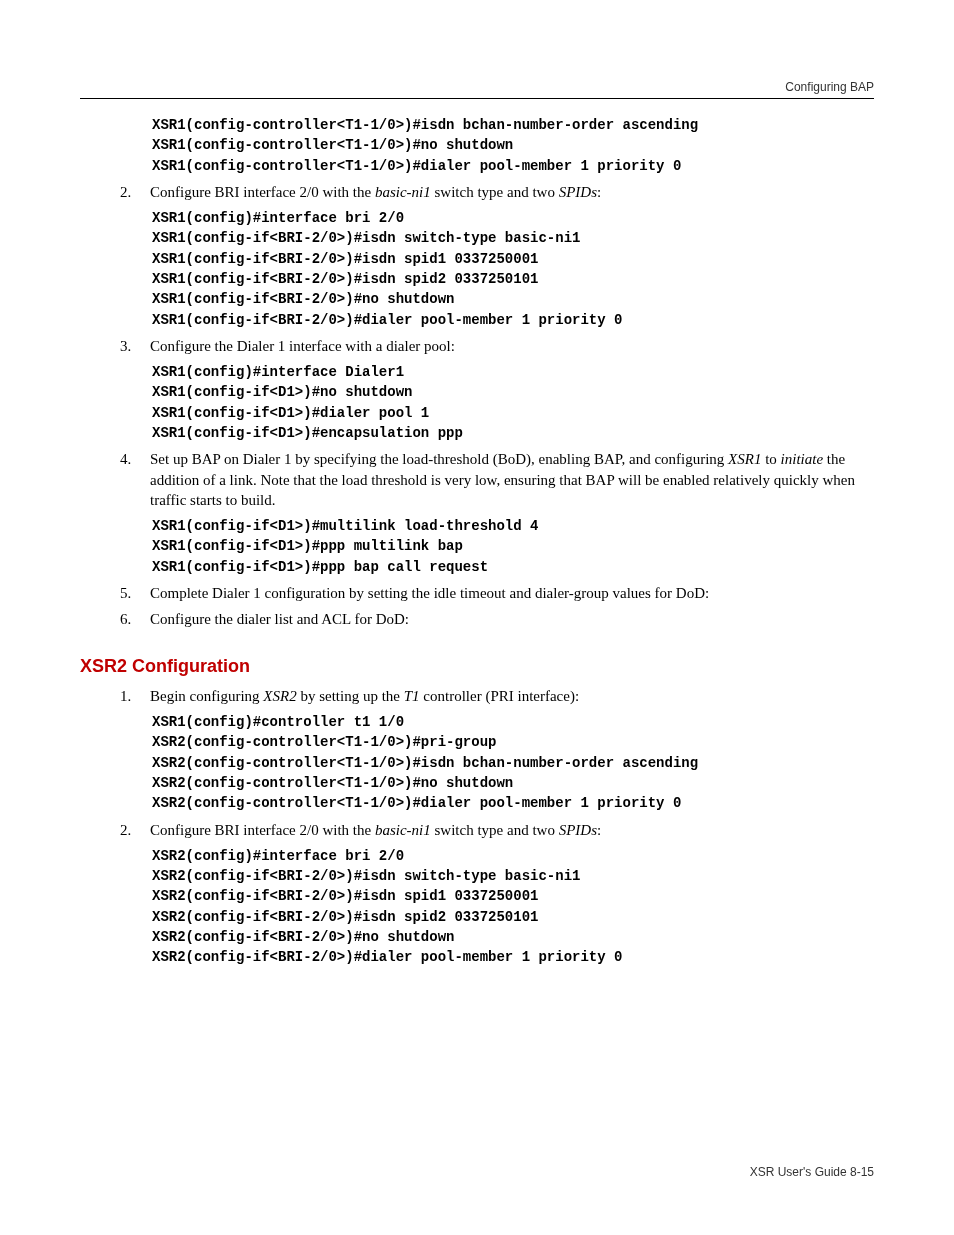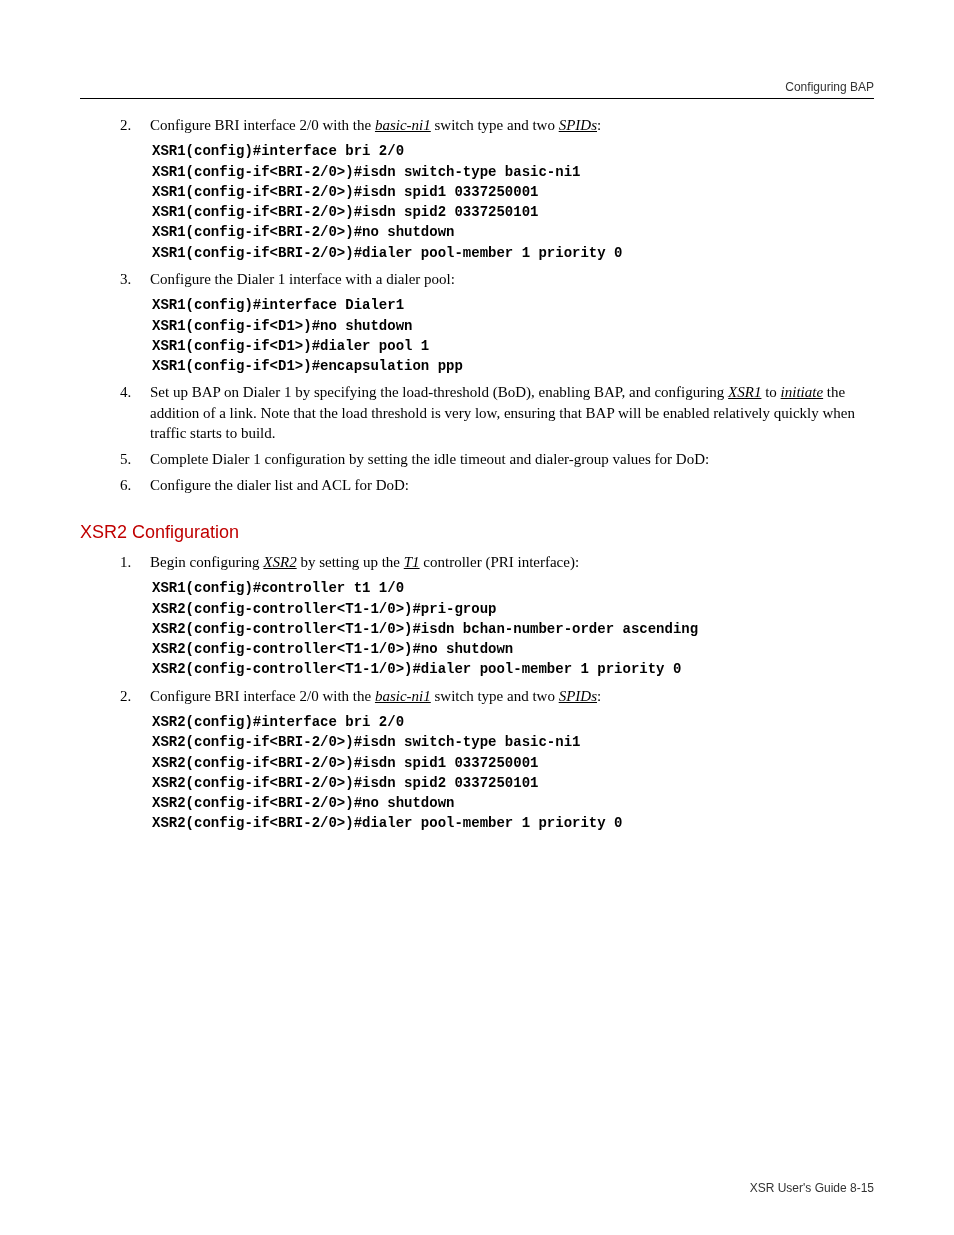--- a/index.html
+++ b/index.html
@@ -48,49 +48,52 @@
     display: flex;
     margin: 6px 0 4px 40px;
   }
   .step .num {
     width: 30px;
     flex: 0 0 30px;
   }
   .step .txt {
     flex: 1;
   }
-  .italic { font-style: italic; text-decoration: underline; }
+  .italic { font-style: italic; }
   .h2 {
     font-family: Arial, Helvetica, sans-serif;
-    font-weight: normal;
+    font-weight: bold;
     color: #c00000;
     font-size: 18px;
     margin: 24px 0 8px 0;
   }
   .intro {
     margin: 6px 0 6px 40px;
   }
   .footer {
     position: absolute;
-    bottom: 40px;
+    bottom: 56px;
     right: 80px;
     font-family: Arial, Helvetica, sans-serif;
     font-size: 12px;
     color: #333;
   }
 </style>
 </head>
 <body>
 
 <div class="page">
   <div class="header-right">Configuring BAP</div>
   <div class="rule"></div>
 
   <div class="content">
 
+    <div class="code-block">XSR1(config-controller&lt;T1-1/0&gt;)#isdn bchan-number-order ascending
+XSR1(config-controller&lt;T1-1/0&gt;)#no shutdown
+XSR1(config-controller&lt;T1-1/0&gt;)#dialer pool-member 1 priority 0</div>
 
     <div class="step">
       <div class="num">2.</div>
       <div class="txt">
         <span>Configure BRI interface 2/0 with the </span><span class="italic">basic-ni1</span><span> switch type and two </span><span class="italic">SPIDs</span><span>:</span>
       </div>
     </div>
 
     <div class="code-block">XSR1(config)#interface bri 2/0
 XSR1(config-if&lt;BRI-2/0&gt;)#isdn switch-type basic-ni1
@@ -109,20 +112,23 @@
 XSR1(config-if&lt;D1&gt;)#dialer pool 1
 XSR1(config-if&lt;D1&gt;)#encapsulation ppp</div>
 
     <div class="step">
       <div class="num">4.</div>
       <div class="txt">
         <span>Set up BAP on Dialer 1 by specifying the load-threshold (BoD), enabling BAP, and configuring </span><span class="italic">XSR1</span><span> to </span><span class="italic">initiate</span><span> the addition of a link. Note that the load threshold is very low, ensuring that BAP will be enabled relatively quickly when traffic starts to build.</span>
       </div>
     </div>
 
+    <div class="code-block">XSR1(config-if&lt;D1&gt;)#multilink load-threshold 4
+XSR1(config-if&lt;D1&gt;)#ppp multilink bap
+XSR1(config-if&lt;D1&gt;)#ppp bap call request</div>
 
     <div class="step">
       <div class="num">5.</div>
       <div class="txt">Complete Dialer 1 configuration by setting the idle timeout and dialer-group values for DoD:</div>
     </div>
 
 
     <div class="step">
       <div class="num">6.</div>
       <div class="txt">Configure the dialer list and ACL for DoD:</div>

